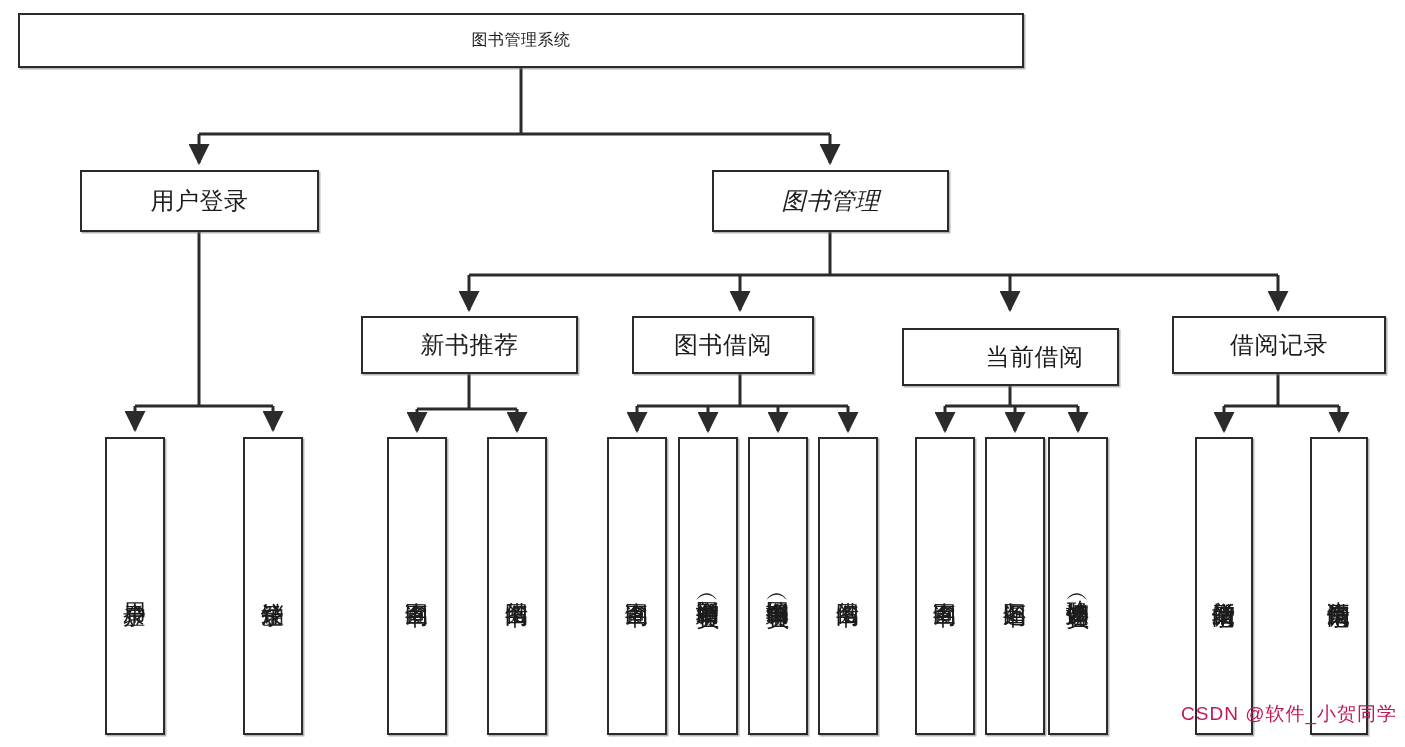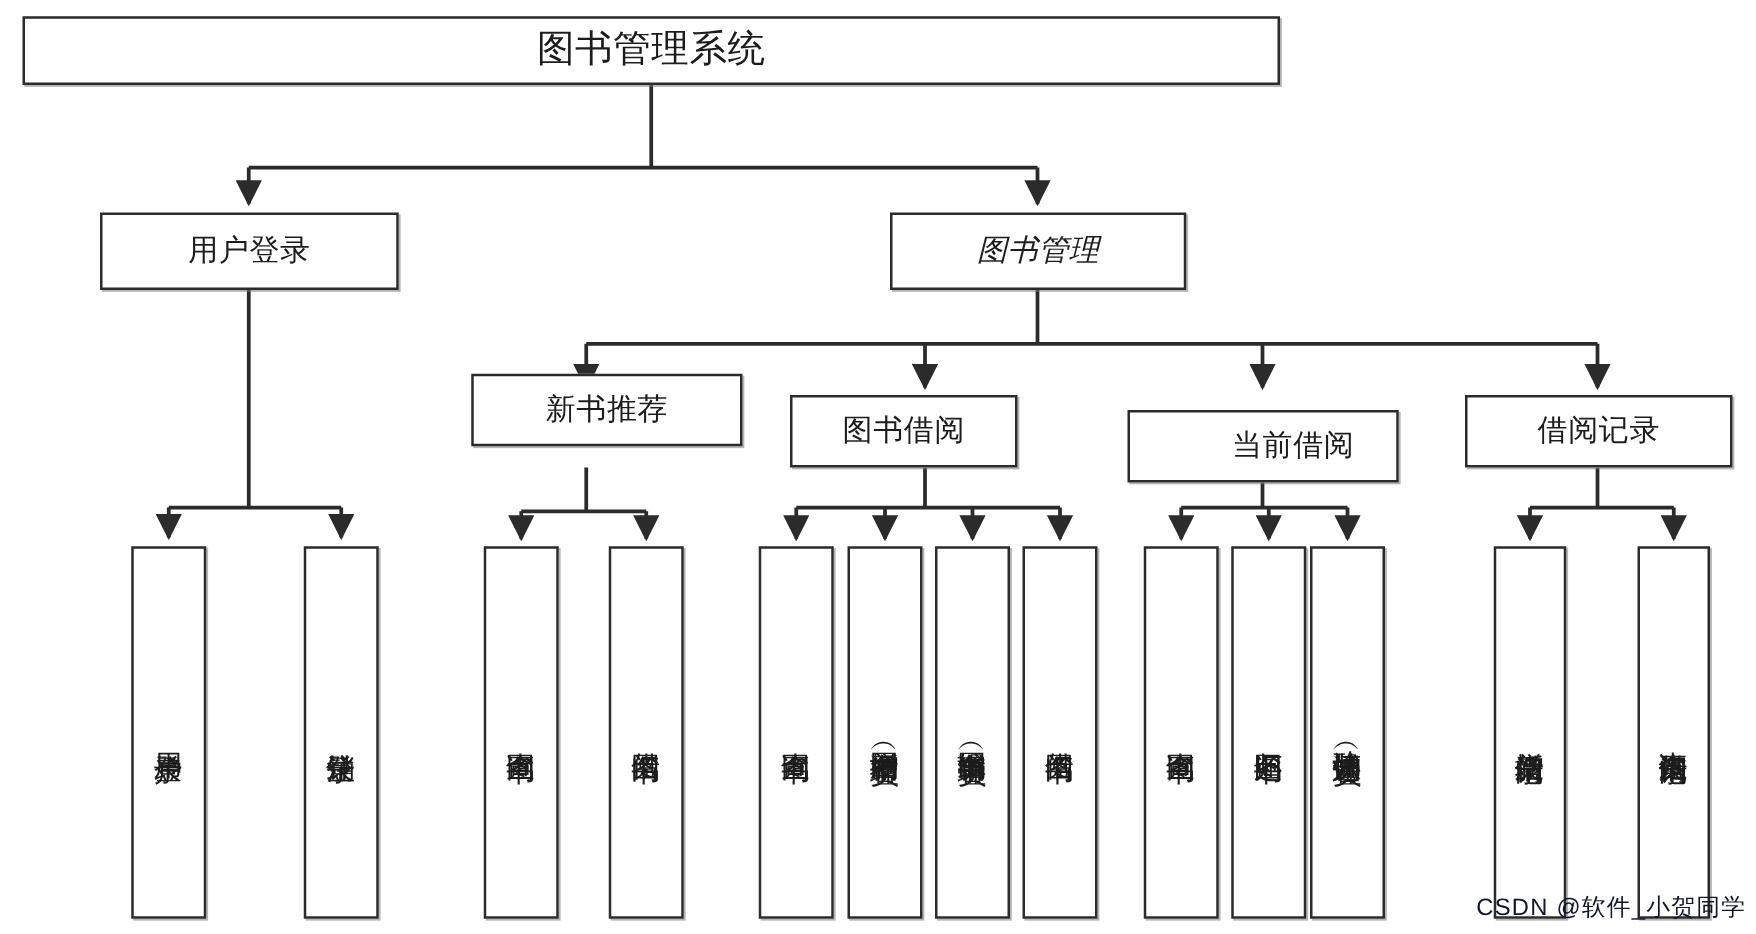--- a/index.html
+++ b/index.html
@@ -40,27 +40,27 @@
     white-space:nowrap;
   }
   .node.vert .label{
     writing-mode:vertical-rl;
     text-orientation:upright;
     font-size:23px;
     line-height:1.22;
     letter-spacing:1px;
     white-space:pre;
   }
-  .node.root .label{ font-size:30px; }
+  .node.root .label{ font-size:16px; }
   .watermark{
     position:absolute;
     right:8px;
-    bottom:8px;
+    bottom:20px;
     font-size:19px;
-    color:#0f172a;
+    color:#be185d;
     letter-spacing:1px;
     white-space:nowrap;
     user-select:none;
   }
 </style>
 </head>
 <body>
 
 <div id="canvas">
 
@@ -118,21 +118,21 @@
     <span class="label">图书管理系统</span>
   </div>
 
   <div class="node" style="left:80px; top:170px; width:239px; height:62px;">
     <span class="label">用户登录</span>
   </div>
   <div class="node" style="left:712px; top:170px; width:237px; height:62px;font-style:italic;">
     <span class="label">图书管理</span>
   </div>
 
-  <div class="node" style="left:361px; top:299px; width:217px; height:58px;margin-left:16px;">
+  <div class="node" style="left:361px; top:316px; width:217px; height:58px;">
     <span class="label">新书推荐</span>
   </div>
   <div class="node" style="left:632px; top:316px; width:182px; height:58px;">
     <span class="label">图书借阅</span>
   </div>
   <div class="node" style="left:902px; top:328px; width:217px; height:58px;padding-left:48px;">
     <span class="label">当前借阅</span>
   </div>
   <div class="node" style="left:1172px; top:316px; width:214px; height:58px;">
     <span class="label">借阅记录</span>

